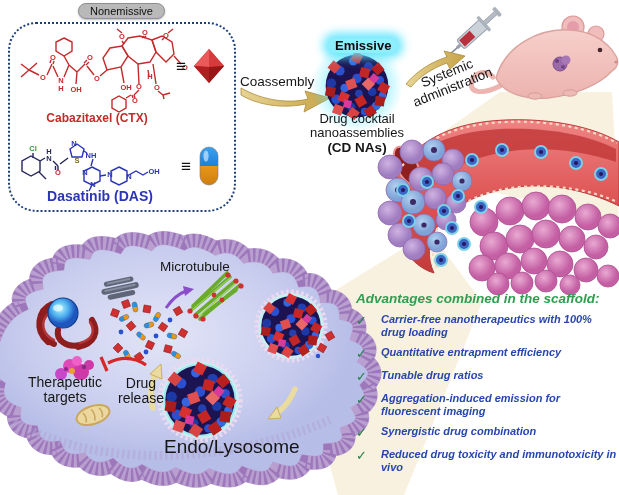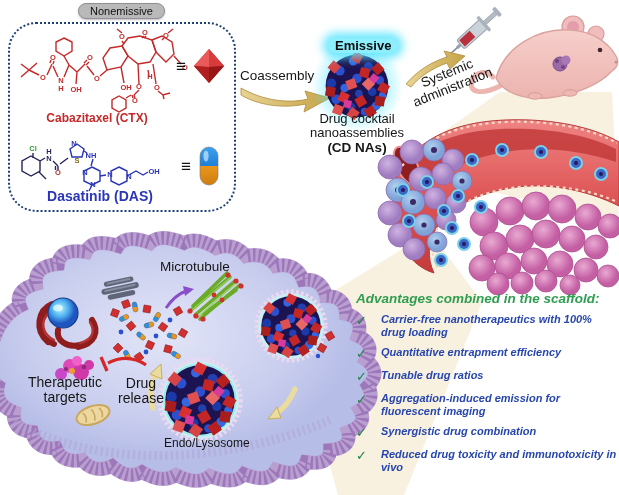--- a/index.html
+++ b/index.html
@@ -459,33 +459,33 @@
 </svg>
 
 <div class="legendbox"></div>
 <div class="badge">Nonemissive</div>
 
 <div class="lbl center ctxname" style="left:28px;top:112px;width:138px;">Cabazitaxel (CTX)</div>
 <div class="lbl center dasname" style="left:33px;top:189px;width:134px;">Dasatinib (DAS)</div>
 <div class="equiv" style="left:176px;top:57px;">≡</div>
 <div class="equiv" style="left:181px;top:157px;">≡</div>
 
-<div class="lbl" style="left:240px;top:69px;">Coassembly</div>
+<div class="lbl" style="left:240px;top:75px;">Coassembly</div>
 <div class="emissive">Emissive</div>
 <div class="lbl center" style="left:298px;top:112px;width:118px;font-size:13px;">
   <div>Drug cocktail</div>
   <div>nanoassemblies</div>
   <div class="bold" style="font-size:13.5px;">(CD NAs)</div>
 </div>
 <div class="lbl center" style="left:398px;top:66px;width:104px;transform:rotate(-22deg);">Systemic administration</div>
 
 <div class="lbl" style="left:160px;top:260px;text-align:right;">Microtubule</div>
 <div class="lbl center" style="left:8px;top:375px;width:114px;font-size:14px;">Therapeutic targets</div>
 <div class="lbl center" style="left:109px;top:376px;width:64px;font-size:14px;">Drug release</div>
-<div class="lbl" style="left:164px;top:437px;font-size:12px;">Endo/Lysosome</div>
+<div class="lbl" style="left:164px;top:437px;font-size:19px;">Endo/Lysosome</div>
 
 <div class="adv">
   <div class="adv-title">Advantages combined in the scaffold:</div>
   <div>
 
       <div class="adv-item">
         <span class="chk">✓</span>
         <span class="adv-text">Carrier-free nanotherapeutics with 100% drug loading</span>
       </div>
 

